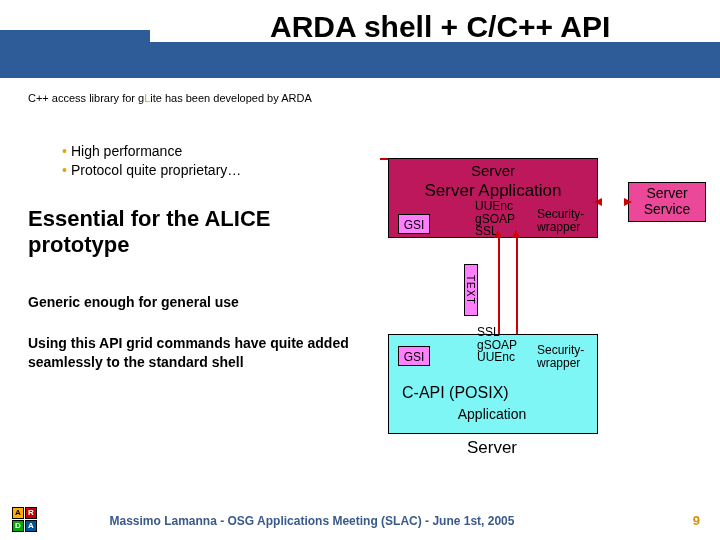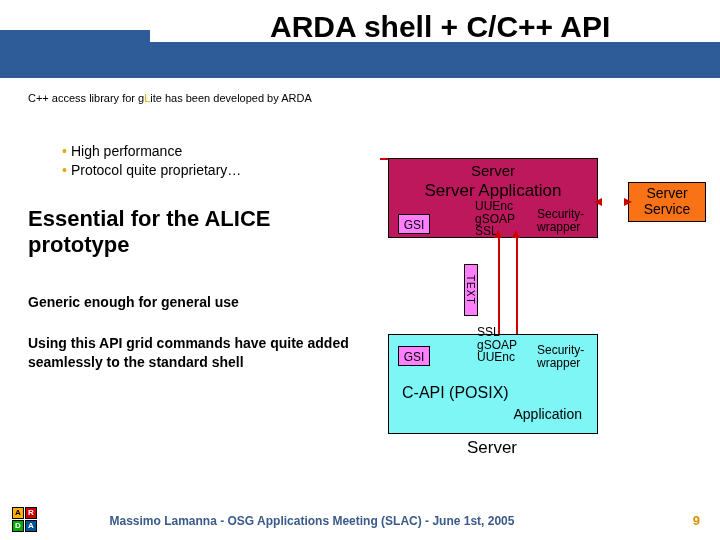--- a/index.html
+++ b/index.html
@@ -14,29 +14,29 @@
 .bullets .b{display:block}
 .bullets .b:before{content:"•";color:#e0a800;margin-right:4px}
 .essential{margin-top:26px;font-size:22px;font-weight:bold;line-height:1.2}
 .generic{margin-top:36px;font-weight:bold;font-size:14px}
 .using{margin-top:24px;font-weight:bold;font-size:14px;line-height:1.3}
 .diagram{position:absolute;left:380px;top:158px;width:330px;height:290px}
 .box{position:absolute;border:1px solid #000;text-align:center}
 .server-box{left:8px;top:0;width:210px;height:80px;background:#be185d}
 .server-label{font-size:15px;margin-top:3px}
 .server-app{font-size:17px;margin-top:2px}
-.service-box{left:248px;top:24px;width:78px;height:40px;background:#f97316;font-size:14px;padding-top:2px}
+.service-box{left:248px;top:24px;width:78px;height:40px;background:#ec4899;font-size:14px;padding-top:2px}
 .gsi1{left:18px;top:56px;width:32px;height:20px;background:#ff7fff;font-size:12px;line-height:20px}
 .lbl-blk{position:absolute;font-size:12px;line-height:1.05;text-align:left}
 .uu1{left:95px;top:42px}
 .sec1{left:157px;top:50px}
 .text-v{position:absolute;left:84px;top:106px;width:14px;height:52px;background:#ff7fff;font-size:10px;writing-mode:vertical-rl;text-align:center;line-height:14px;letter-spacing:1px}
 .client-box{left:8px;top:176px;width:210px;height:100px;background:#7ff6f6}
 .capi{position:absolute;left:22px;top:226px;font-size:16px;width:180px;}
-.appl{position:absolute;left:22px;top:248px;font-size:14px;width:180px;text-align:right}
+.appl{position:absolute;left:22px;top:248px;font-size:14px;width:180px;text-align:center}
 .client-label{position:absolute;left:22px;top:280px;font-size:17px;width:180px;text-align:center}
 .gsi2{left:18px;top:188px;width:32px;height:20px;background:#ff7fff;font-size:12px;line-height:20px}
 .ssl2{left:97px;top:168px}
 .sec2{left:157px;top:186px}
 .arrow{position:absolute;width:2px;background:#c00}
 .a1{left:118px;top:78px;height:102px}
 .a2{left:136px;top:78px;height:102px}
 .ah{position:absolute;width:0;height:0;border-left:4px solid transparent;border-right:4px solid transparent}
 .ah-up{border-bottom:8px solid #c00}
 .ah-dn{border-top:8px solid #c00}

